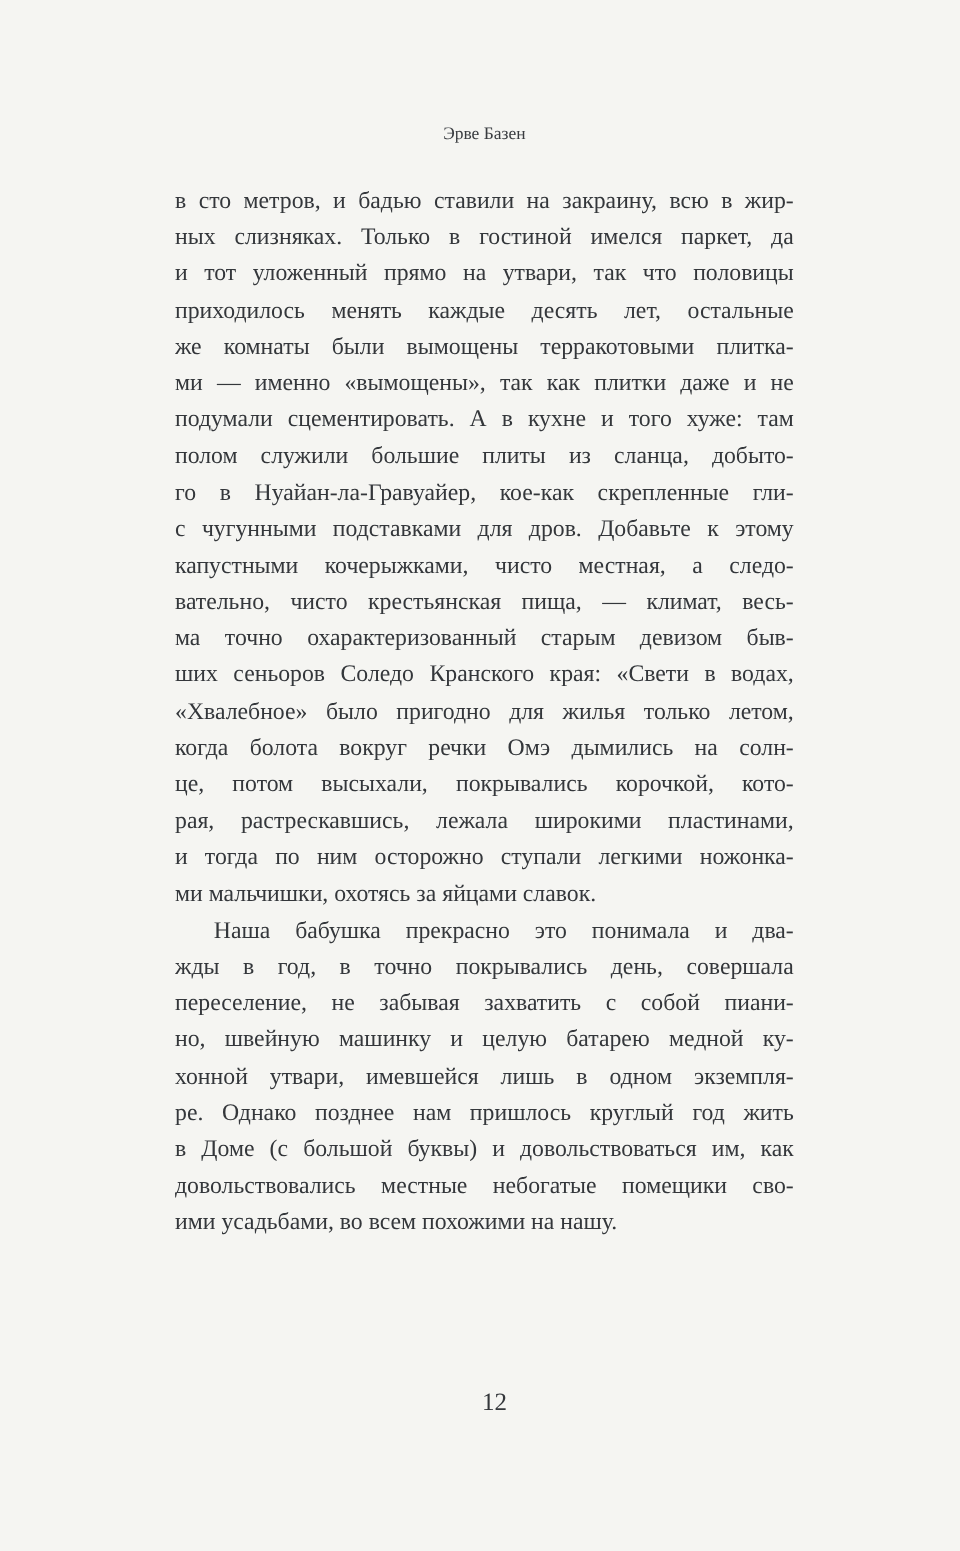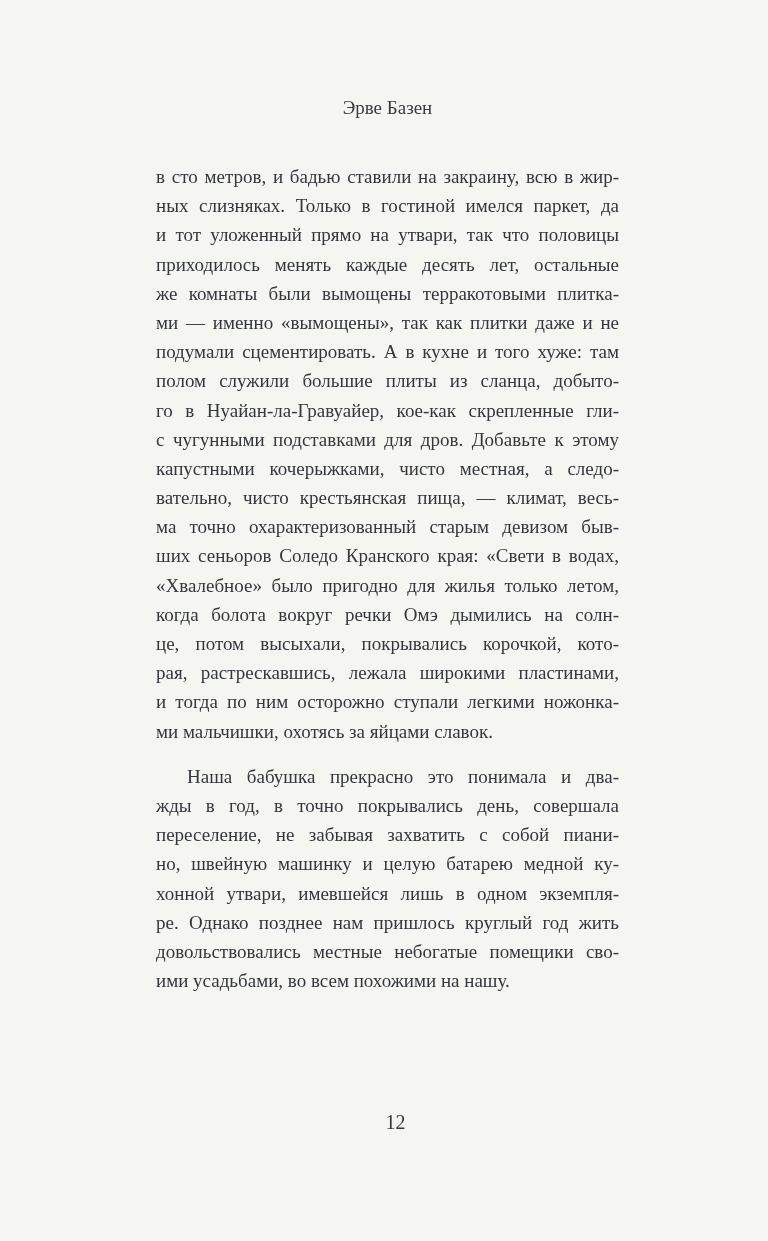--- a/index.html
+++ b/index.html
@@ -14,33 +14,33 @@
     font-family: "Liberation Serif", "DejaVu Serif", serif;
     color: #34373b;
     overflow: hidden;
   }
   .running-head {
     position: absolute;
     top: 97px;
     left: 140px;
     width: 495px;
     text-align: center;
-    font-size: 19px;
+    font-size: 14px;
     line-height: 22px;
     color: #393c40;
   }
   .page-text {
     position: absolute;
     top: 146px;
     left: 140px;
     width: 495px;
     font-size: 19px;
   }
   .para {
-    margin: 16px;
+    margin: 0;
     padding: 0;
   }
   .line {
     display: block;
     height: 29.2px;
     line-height: 29.2px;
     text-align: justify;
     text-align-last: justify;
     white-space: normal;
     overflow: hidden;
@@ -91,19 +91,20 @@
         <div class="line">и тогда по ним осторожно ступали легкими ножонка-</div>
         <div class="line para-end">ми мальчишки, охотясь за яйцами славок.</div>
       </div>
       <div class="para indented">
         <div class="line">Наша бабушка прекрасно это понимала и два-</div>
         <div class="line">жды в год, в точно покрывались день, совершала</div>
         <div class="line">переселение, не забывая захватить с собой пиани-</div>
         <div class="line">но, швейную машинку и целую батарею медной ку-</div>
         <div class="line">хонной утвари, имевшейся лишь в одном экземпля-</div>
         <div class="line">ре. Однако позднее нам пришлось круглый год жить</div>
+        <div class="line">в Доме (с большой буквы) и довольствоваться им, как</div>
         <div class="line">довольствовались местные небогатые помещики сво-</div>
         <div class="line para-end">ими усадьбами, во всем похожими на нашу.</div>
       </div>
     </div>
 
   <div class="page-number">12</div>
 </div>
 
 </body></html>

